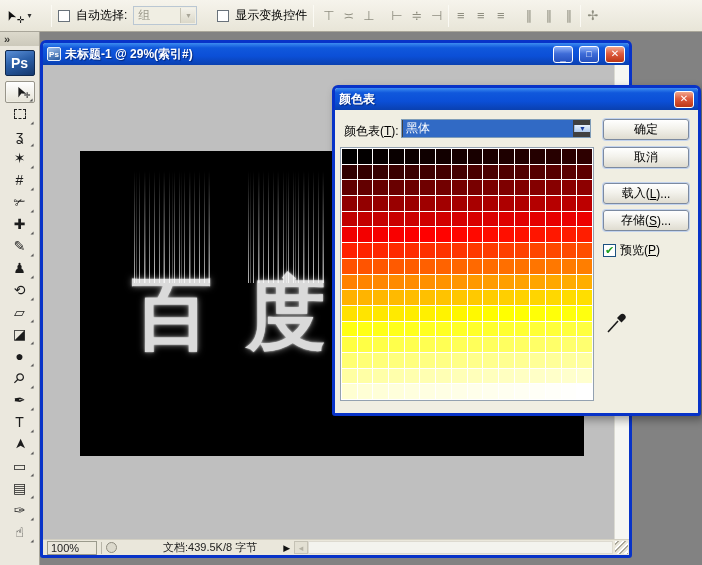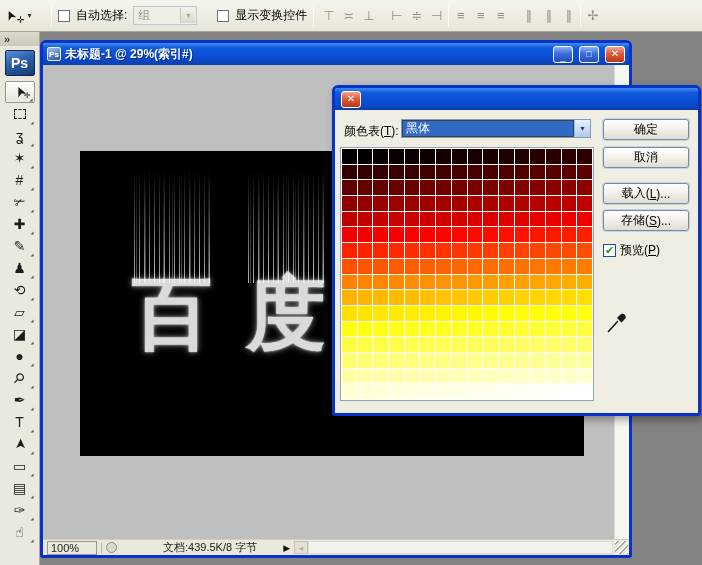--- a/index.html
+++ b/index.html
@@ -94,21 +94,21 @@
   .grip { width:13px; height:13px; margin-right:1px;
     background:repeating-linear-gradient(135deg,#fff 0 2px,#AAA79A 2px 3px,transparent 3px 5px); }
 
   
   .dialog { position:absolute; left:332px; top:85px; width:369px; height:331px;
     border:3px solid var(--window_border,#0833C8); border-radius:6px 6px 3px 3px;
     background:var(--dialog_face,#F0EEE2); z-index:50; box-shadow:3px 4px 8px rgba(0,0,0,.35); }
   .dlg-body { position:absolute; left:0; top:22px; right:0; bottom:0; }
   .lbl-table { position:absolute; left:9px; top:13px; }
   .combo { position:absolute; left:66px; top:9px; width:190px; height:19px;
-    border:1px solid #7F9DB9; background:#404040; display:flex; }
+    border:1px solid #7F9DB9; background:#404040; display:flex;align-items:center; }
   .combo .val { flex:1; background:var(--selection_blue,#316AC5); color:#fff;
     display:flex; align-items:center; padding:0 3px; margin:1px; }
   .combo .cbtn { width:16px; background:linear-gradient(180deg,#EAF2FC,#CFE0F5 45%,#AFC9EC);
     border-left:1px solid #9EBADF; color:#1C3E9E; font-size:7px;
     display:flex; align-items:center; justify-content:center; }
   .palette { position:absolute; left:5px; top:37px; width:254px; height:254px;
     border:1px solid #93A1B0; background:#fff; padding:1px;
     display:grid; grid-template-columns:repeat(16,1fr); grid-template-rows:repeat(16,1fr); gap:1px; }
   .xpbtn { position:absolute; left:268px; width:86px; height:21px;
     border:1px solid #7C8AA0; border-radius:3px;
@@ -266,20 +266,21 @@
       <span class="docinfo">文档:439.5K/8 字节</span>
       <span class="flyout">▶</span>
       <span class="hleft">◂</span>
       <span class="htrack"></span>
       <span class="grip"></span>
     </div>
   </div>
 
   <div class="dialog">
     <div class="titlebar">
+      <span class="ttext">颜色表</span>
       <span class="winbtn b-close">
           <span>✕</span>
         </span>
     </div>
     <div class="dlg-body">
       <span class="lbl-table">颜色表(<u>T</u>):</span>
       <div class="combo">
         <span class="val">黑体</span>
         <span class="cbtn">
             <span>▼</span>

